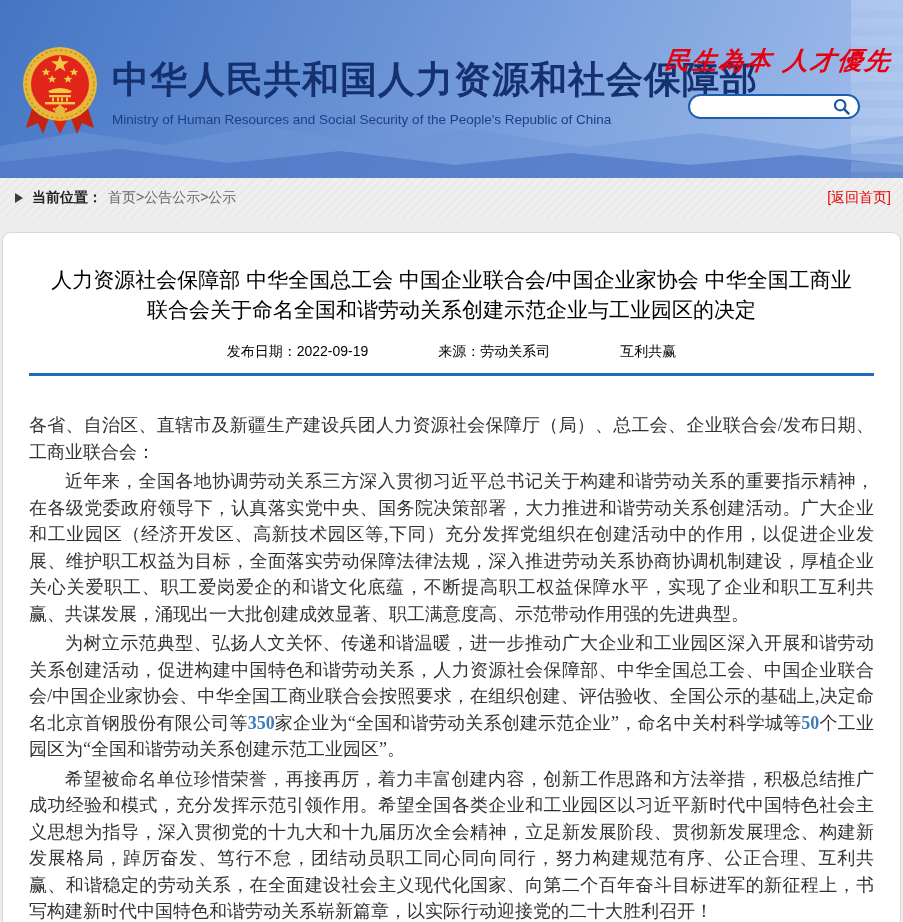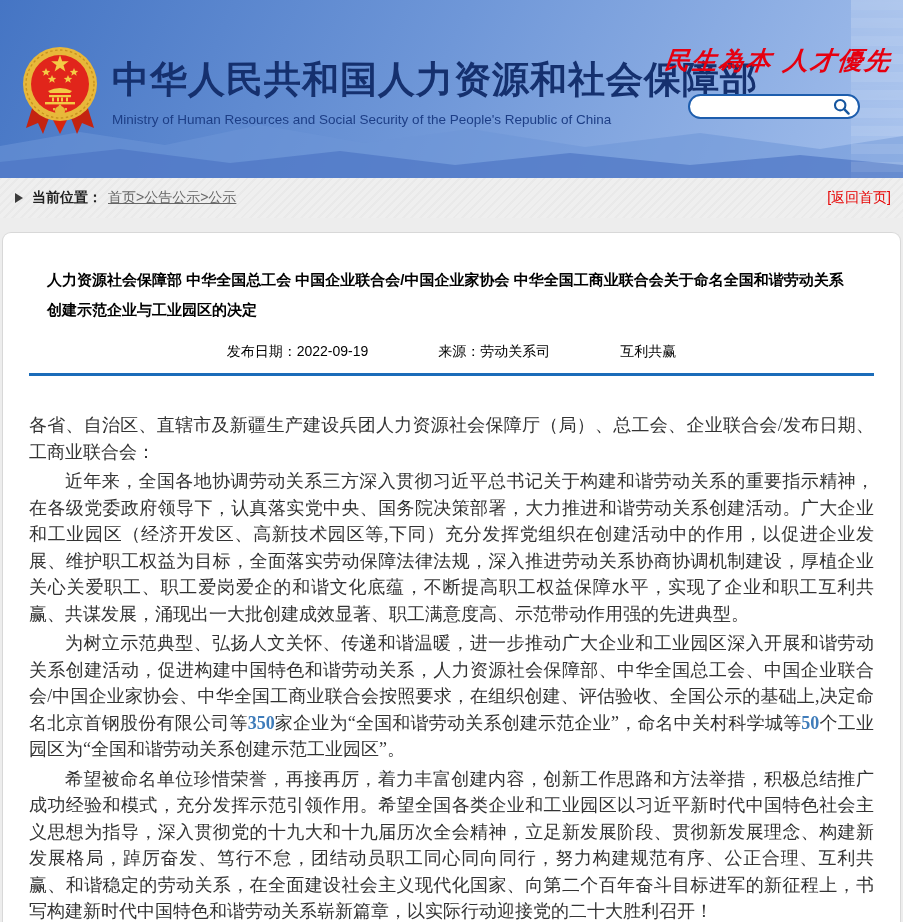--- a/index.html
+++ b/index.html
@@ -29,30 +29,30 @@
             background:transparent; min-width:0; }
   .search-btn { width:18px; height:18px; display:flex; align-items:center; justify-content:center; cursor:pointer; }
 
   
   .breadcrumb { height:40px; background:#efefef;
             background-image:repeating-linear-gradient(135deg, rgba(0,0,0,.025) 0 2px, transparent 2px 6px);
             display:flex; align-items:center; padding:4px 12px; font-size:14px; }
   .tri { width:0; height:0; border-left:8px solid #3c3c3c;
          border-top:5px solid transparent; border-bottom:5px solid transparent; margin:0 9px 0 3px; }
   .crumb-label { font-weight:bold; color:#222; }
-  .crumb-path { color:#666; margin-left:6px; flex:1; cursor:pointer;text-decoration:underline; }
+  .crumb-path { color:#666; margin-left:6px; flex:1; cursor:pointer; }
   .return-home { color:#e60000; text-decoration:none; cursor:pointer; }
 
   .gap { height:14px; }
 
   
   .content { margin:0 2px; background:#fff; border:1px solid #d8d8d8; border-bottom:none;
              border-radius:9px 9px 0 0; padding:30px 26px 10px; height:690px; overflow:hidden; }
-  .article-title { text-align:left; font-size:15px; line-height:30px; color:#000;
-             font-weight:bold; margin:2px 18px 18px; }
+  .article-title { text-align:center; font-size:21px; line-height:30px; color:#000;
+             font-weight:normal; margin:2px 18px 18px; }
   .meta { display:flex; justify-content:center; gap:70px; font-size:14px; color:#000000; margin:8px 0 12px; }
   .meta .print { cursor:pointer; }
   .divider { height:3px; background:#1b6cb9; margin:6px 0 0; }
   .body { margin-top:36px; font-size:18px; line-height:26.5px; color:#333;
           text-align:justify; font-family:"Liberation Serif", serif; }
   .body p { margin:0 0 3px; }
   .indent { text-indent:2em; }
   .num { color:#3f7cba;font-weight:bold; }
 </style>
 </head>

